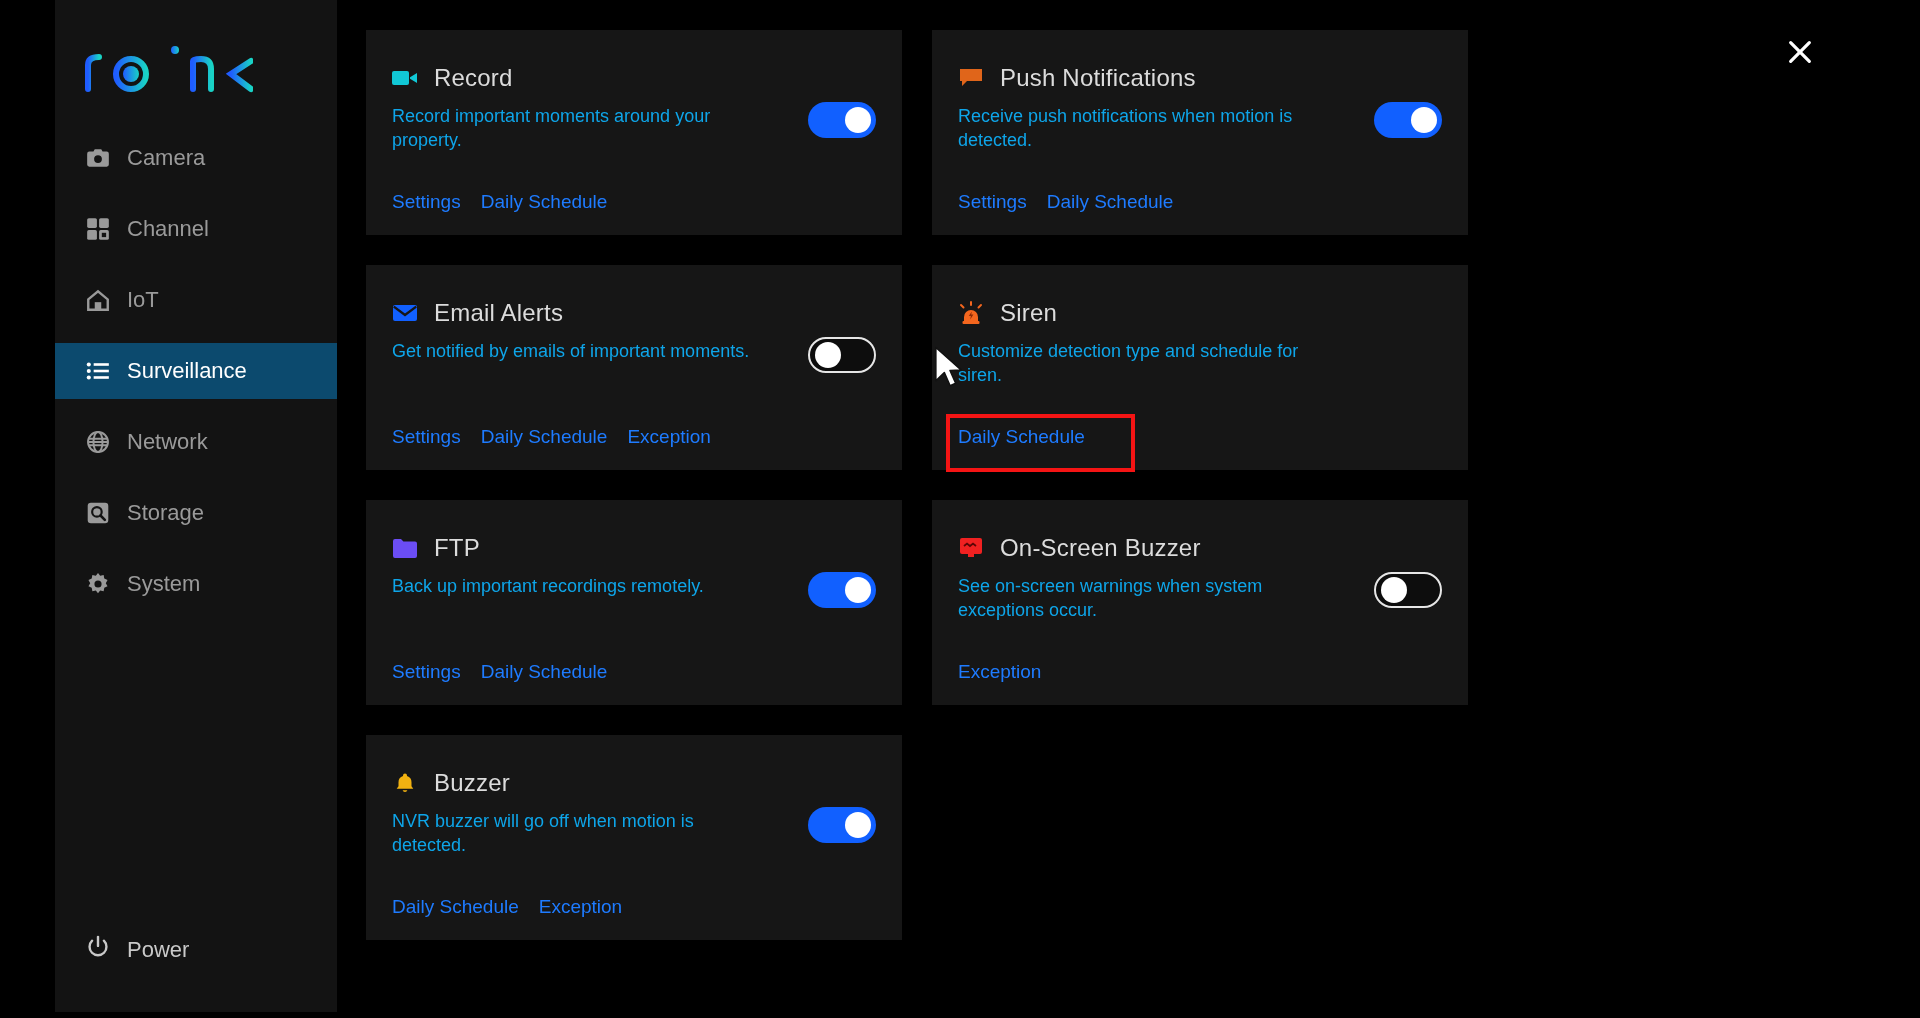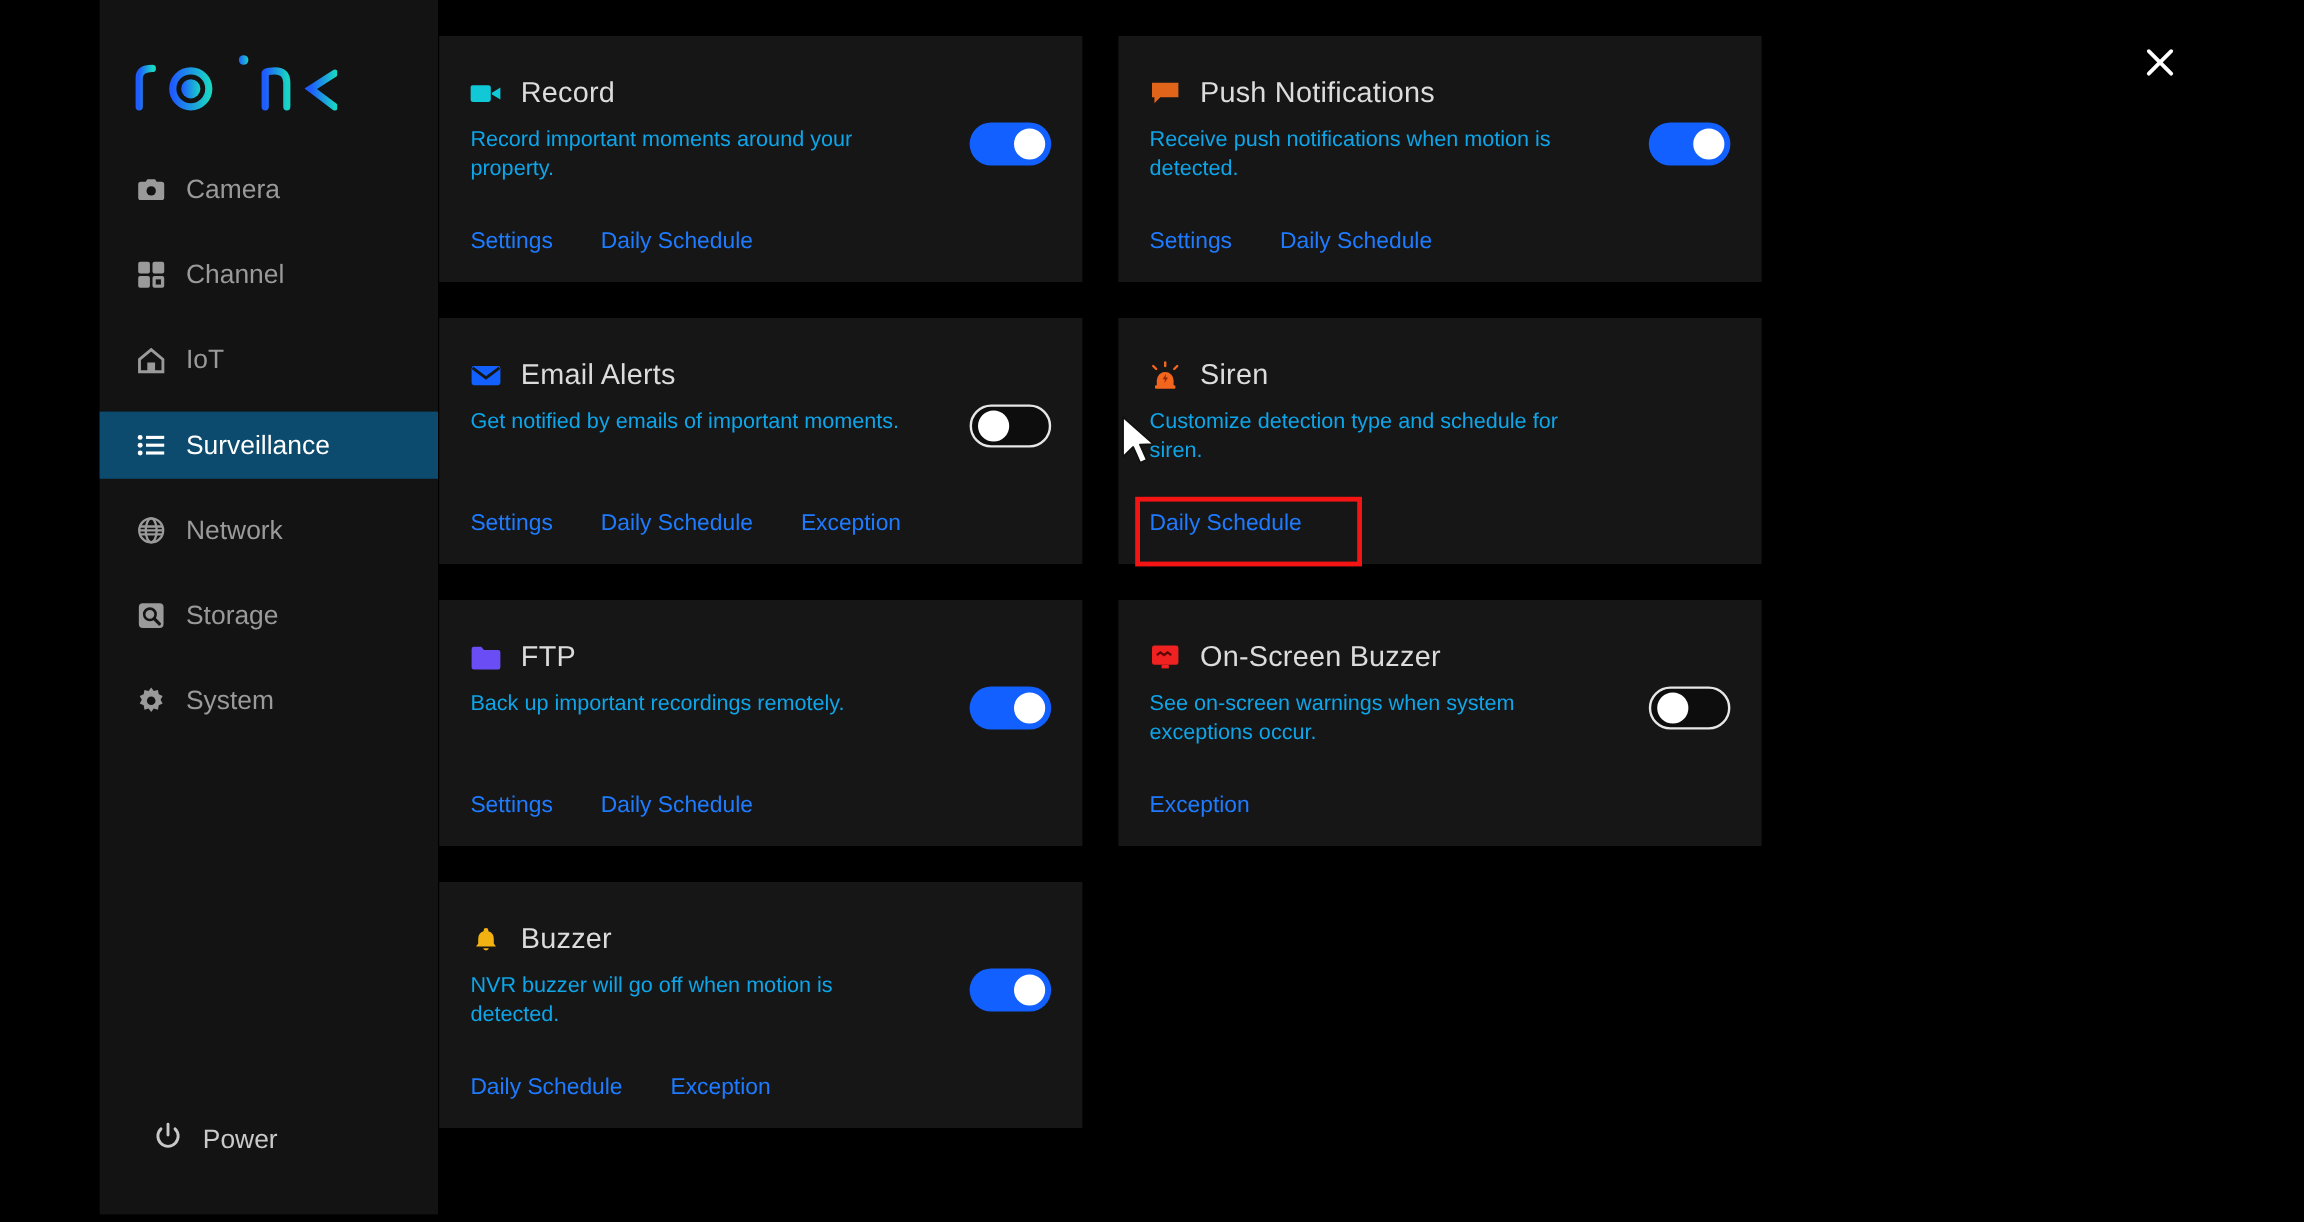--- a/index.html
+++ b/index.html
@@ -9,21 +9,21 @@
     font-family: "Liberation Sans", sans-serif;
     overflow: hidden;
   }
   #app { position: relative; width: 1920px; height: 1018px; background: #000; }
 
   
   #sidebar {
     position: absolute; left: 55px; top: 0;
     width: 282px; height: 1012px;
     background: #131313;
-    display: flex; flex-direction: column; margin-left: 28px;
+    display: flex; flex-direction: column;
   }
   #logo {
     margin: 40px 0 34px 28px;
     height: 56px;
     display: flex; align-items: center;
   }
   #logo svg { display: block; }
 
   .nav-list { display: flex; flex-direction: column; }
   .nav-item {
@@ -45,21 +45,21 @@
     background: #0c4a6e;
     color: #ffffff;
     width: 282px;
   }
   .nav-item.active .nav-ico svg * { fill: #ffffff; }
 
   .nav-spacer { flex: 1 1 auto; }
   #power-item {
     height: 56px;
     display: flex; align-items: center;
-    padding-left: 44px; gap: 16px;
+    padding-left: 30px; gap: 16px;
     color: #c9c9c9; font-size: 22px;
     margin-bottom: 34px;
     cursor: pointer;
   }
 
   
   #content {
     position: absolute; left: 366px; top: 30px;
     width: 1102px;
   }
@@ -88,21 +88,21 @@
     color: #dcdcdc; font-size: 24px; font-weight: normal;
     letter-spacing: .2px;
   }
   .card-desc {
     color: #0ea5e9; font-size: 18px; line-height: 1.35;
     max-width: 360px;
     min-height: 48px;
   }
   .card-links {
     position: absolute; left: 26px; bottom: 22px;
-    display: flex; gap: 40px;
+    display: flex; gap: 20px;
   }
   .card-link {
     color: #1e7bff; font-size: 19px; cursor: pointer;
     white-space: nowrap;
   }
 
   
   .toggle {
     position: absolute; right: 26px; top: 72px;
     width: 68px; height: 36px; border-radius: 18px;

